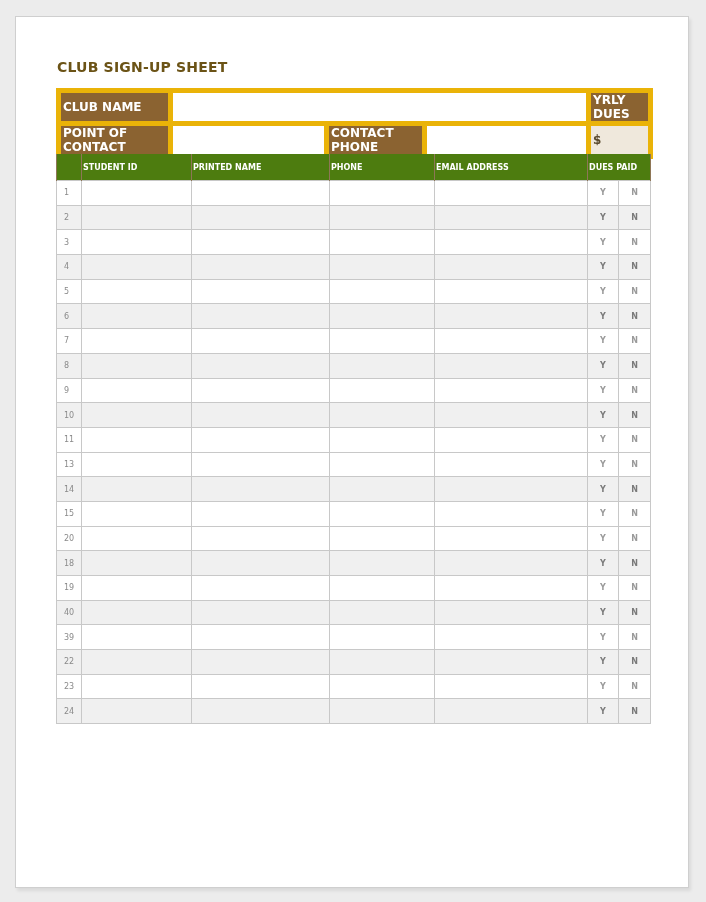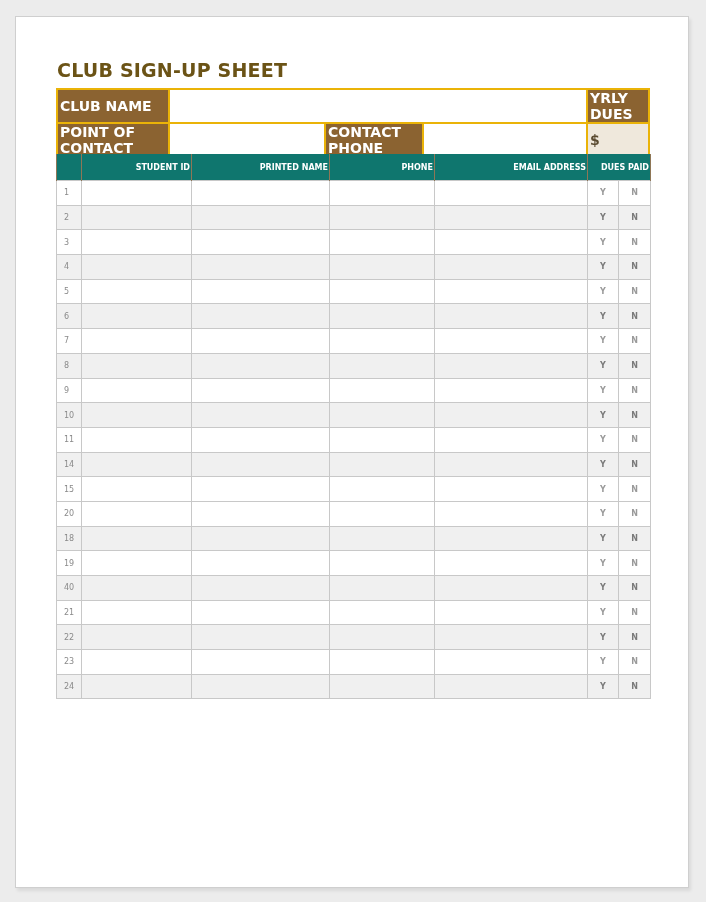--- a/index.html
+++ b/index.html
@@ -1,26 +1,26 @@
 <!DOCTYPE html>
 <html><head>
 <meta charset="utf-8">
 <style>
   html,body{margin:0;padding:0;}
   body{width:706px;height:902px;background:#ececec;position:relative;overflow:hidden;font-family:"DejaVu Sans","Liberation Sans",sans-serif;}
   .sheet{position:absolute;left:15px;top:16px;width:672px;height:870px;background:#fff;border:1px solid #cfcfcf;box-shadow:2px 3px 3px rgba(0,0,0,0.08);}
-  .title{position:absolute;left:41px;top:42px;font-size:19px;font-weight:bold;color:#6b5316;letter-spacing:0.2px;}
+  .title{position:absolute;left:41px;top:42px;font-size:14px;font-weight:bold;color:#6b5316;letter-spacing:0.2px;}
   table{border-collapse:collapse;position:absolute;table-layout:fixed;}
   .info{left:40px;top:71px;width:594px;}
-  .info td{height:23px;border:2px solid #eab308;padding:0 2px;font-size:14px;font-weight:bold;color:#fff;}
+  .info td{height:23px;border:5px solid #eab308;padding:0 2px;font-size:12px;font-weight:bold;color:#fff;}
   .info td.lbl{background:#8b6331;}
   .info td.val{background:#fff;}
   .info td.dues{background:#efe8dc;color:#5a4a30;}
   .main{left:40px;top:137px;width:594px;}
-  .main th{height:24px;background:#0f766e;color:#fff;font-size:8px;font-weight:bold;border:1px solid #8e7656;border-top:none;border-bottom:none;text-align:right;}
+  .main th{height:24px;background:#4d7c0f;color:#fff;font-size:8px;font-weight:bold;border:1px solid #8e7656;border-top:none;border-bottom:none;text-align:left;}
   .main td{height:23.7px;border:1px solid #c8c8c8;font-size:8px;padding:0;}
   .main tr.shade td{background:#f0f0f0;}
   .main td.num{padding-left:7px;color:#8a8a8a;}
   .main td.yn{text-align:center;color:#9a9a9a;font-weight:bold;}
   .main tr.shade td.yn{color:#7a7a7a;}
 </style>
 </head>
 <body>
 
 <div class="sheet">
@@ -163,20 +163,29 @@
         </tr>
         <tr>
           <td class="num">11</td>
           <td></td>
           <td></td>
           <td></td>
           <td></td>
           <td class="yn">Y</td>
           <td class="yn">N</td>
         </tr>
+        <tr>
+          <td class="num">13</td>
+          <td></td>
+          <td></td>
+          <td></td>
+          <td></td>
+          <td class="yn">Y</td>
+          <td class="yn">N</td>
+        </tr>
         <tr class="shade">
           <td class="num">14</td>
           <td></td>
           <td></td>
           <td></td>
           <td></td>
           <td class="yn">Y</td>
           <td class="yn">N</td>
         </tr>
         <tr>
@@ -218,21 +227,21 @@
         <tr class="shade">
           <td class="num">40</td>
           <td></td>
           <td></td>
           <td></td>
           <td></td>
           <td class="yn">Y</td>
           <td class="yn">N</td>
         </tr>
         <tr>
-          <td class="num">21</td>
+          <td class="num">39</td>
           <td></td>
           <td></td>
           <td></td>
           <td></td>
           <td class="yn">Y</td>
           <td class="yn">N</td>
         </tr>
         <tr class="shade">
           <td class="num">22</td>
           <td></td>

